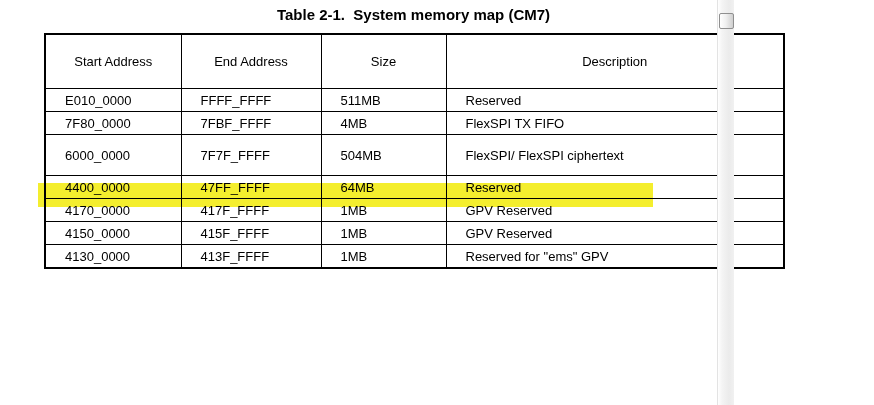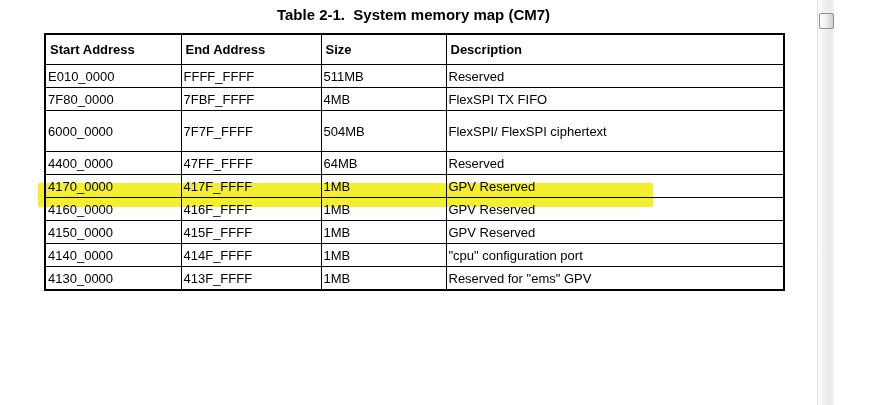--- a/index.html
+++ b/index.html
@@ -7,21 +7,21 @@
     padding: 0;
     background: #ffffff;
     width: 874px;
     height: 405px;
     overflow: hidden;
     font-family: "Liberation Sans", sans-serif;
     color: #000000;
   }
   .page {
     position: relative;
-    width: 834px;
+    width: 734px;
     height: 405px;
     background: #ffffff;
   }
   .caption {
     position: absolute;
     left: 44px;
     top: 6px;
     width: 739px;
     text-align: center;
     font-weight: bold;
@@ -51,27 +51,27 @@
   table.memmap td {
     border: 1px solid #000000;
     overflow: hidden;
   }
   table.memmap {
     border: 2px solid #000000;
   }
   table.memmap th {
     height: 21px;
     font-size: 13px;
-    font-weight: bold;
-    text-align: left;
-    padding: 4px;
+    font-weight: normal;
+    text-align: center;
+    padding: 16px;
   }
   table.memmap td {
     height: 21px;
-    padding: 1px 4px 0 2px;
+    padding: 1px 4px 0 19px;
     vertical-align: middle;
     line-height: 16px;
     white-space: pre-line; 
   }
   table.memmap tbody tr:nth-child(3) td { height: 39px; }
   table.memmap tbody tr:nth-child(n+10) td { height: 22px; }
 
   .scrollbar {
     position: absolute;
     top: 0;
@@ -143,36 +143,24 @@
           <td>64MB</td>
           <td>Reserved</td>
         </tr>
         <tr>
           <td>4170_0000</td>
           <td>417F_FFFF</td>
           <td>1MB</td>
           <td>GPV Reserved</td>
         </tr>
         <tr>
-          <td>4160_0000</td>
-          <td>416F_FFFF</td>
-          <td>1MB</td>
-          <td>GPV Reserved</td>
-        </tr>
-        <tr>
           <td>4150_0000</td>
           <td>415F_FFFF</td>
           <td>1MB</td>
           <td>GPV Reserved</td>
-        </tr>
-        <tr>
-          <td>4140_0000</td>
-          <td>414F_FFFF</td>
-          <td>1MB</td>
-          <td>"cpu" configuration port</td>
         </tr>
         <tr>
           <td>4130_0000</td>
           <td>413F_FFFF</td>
           <td>1MB</td>
           <td>Reserved for "ems" GPV</td>
         </tr>
       </tbody>
   </table>
 

